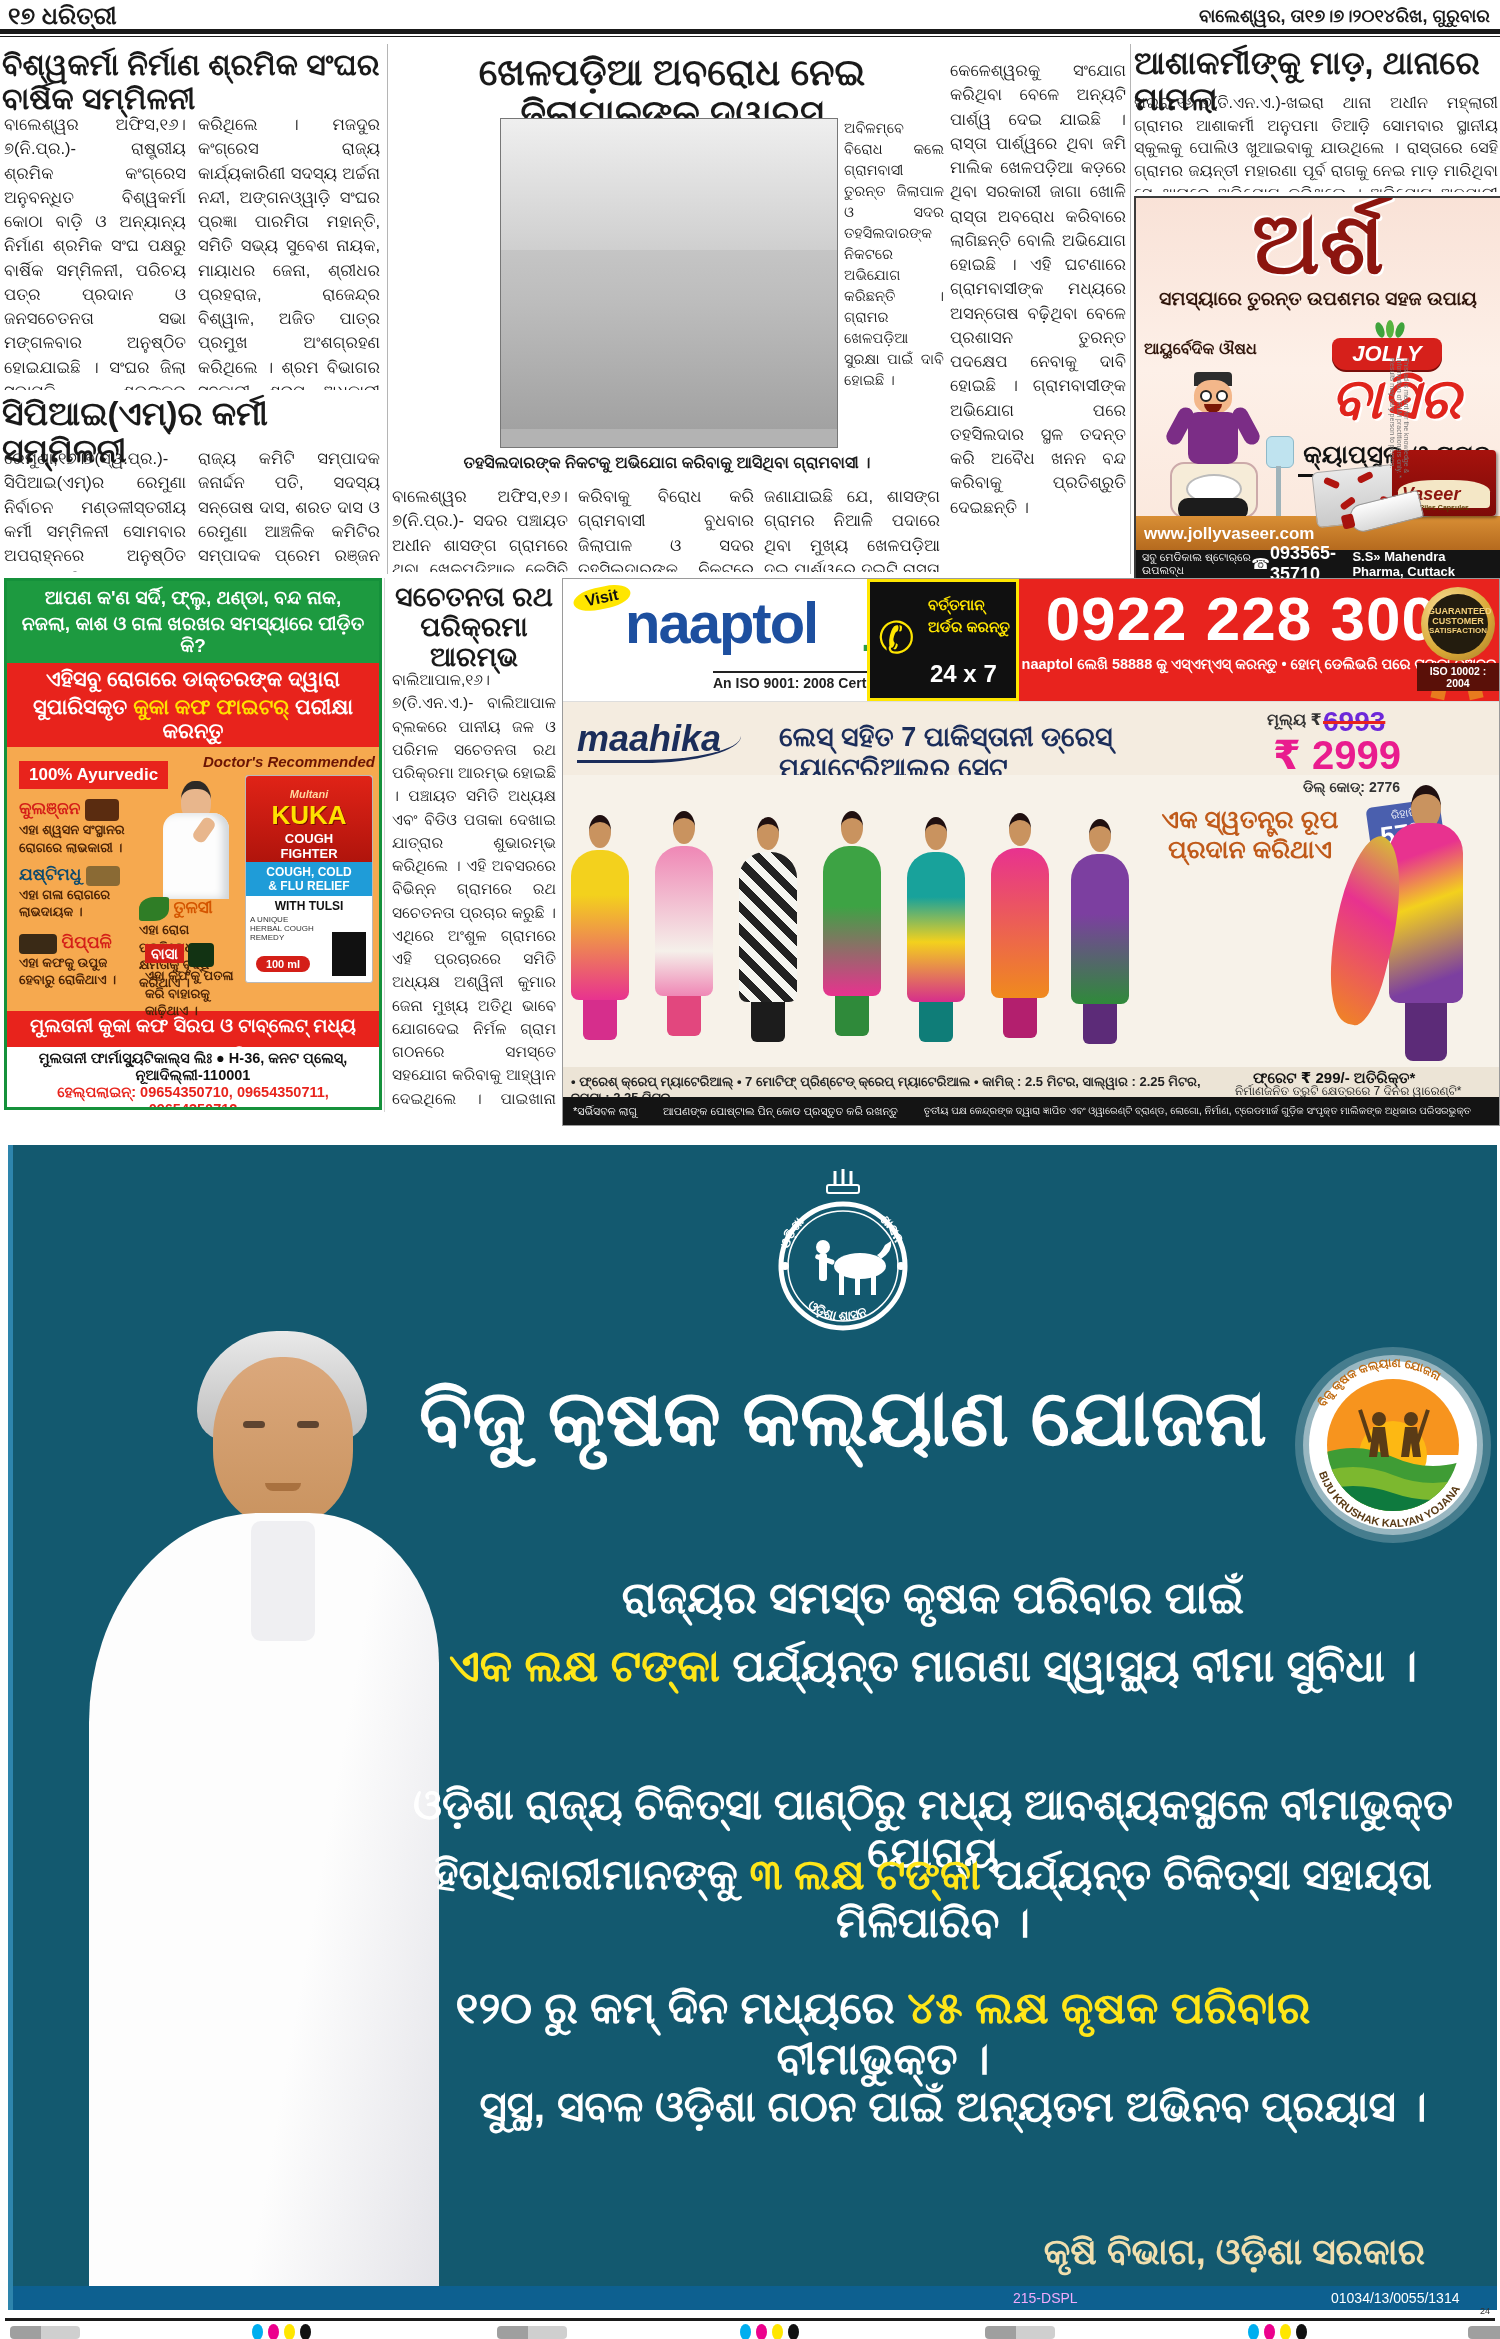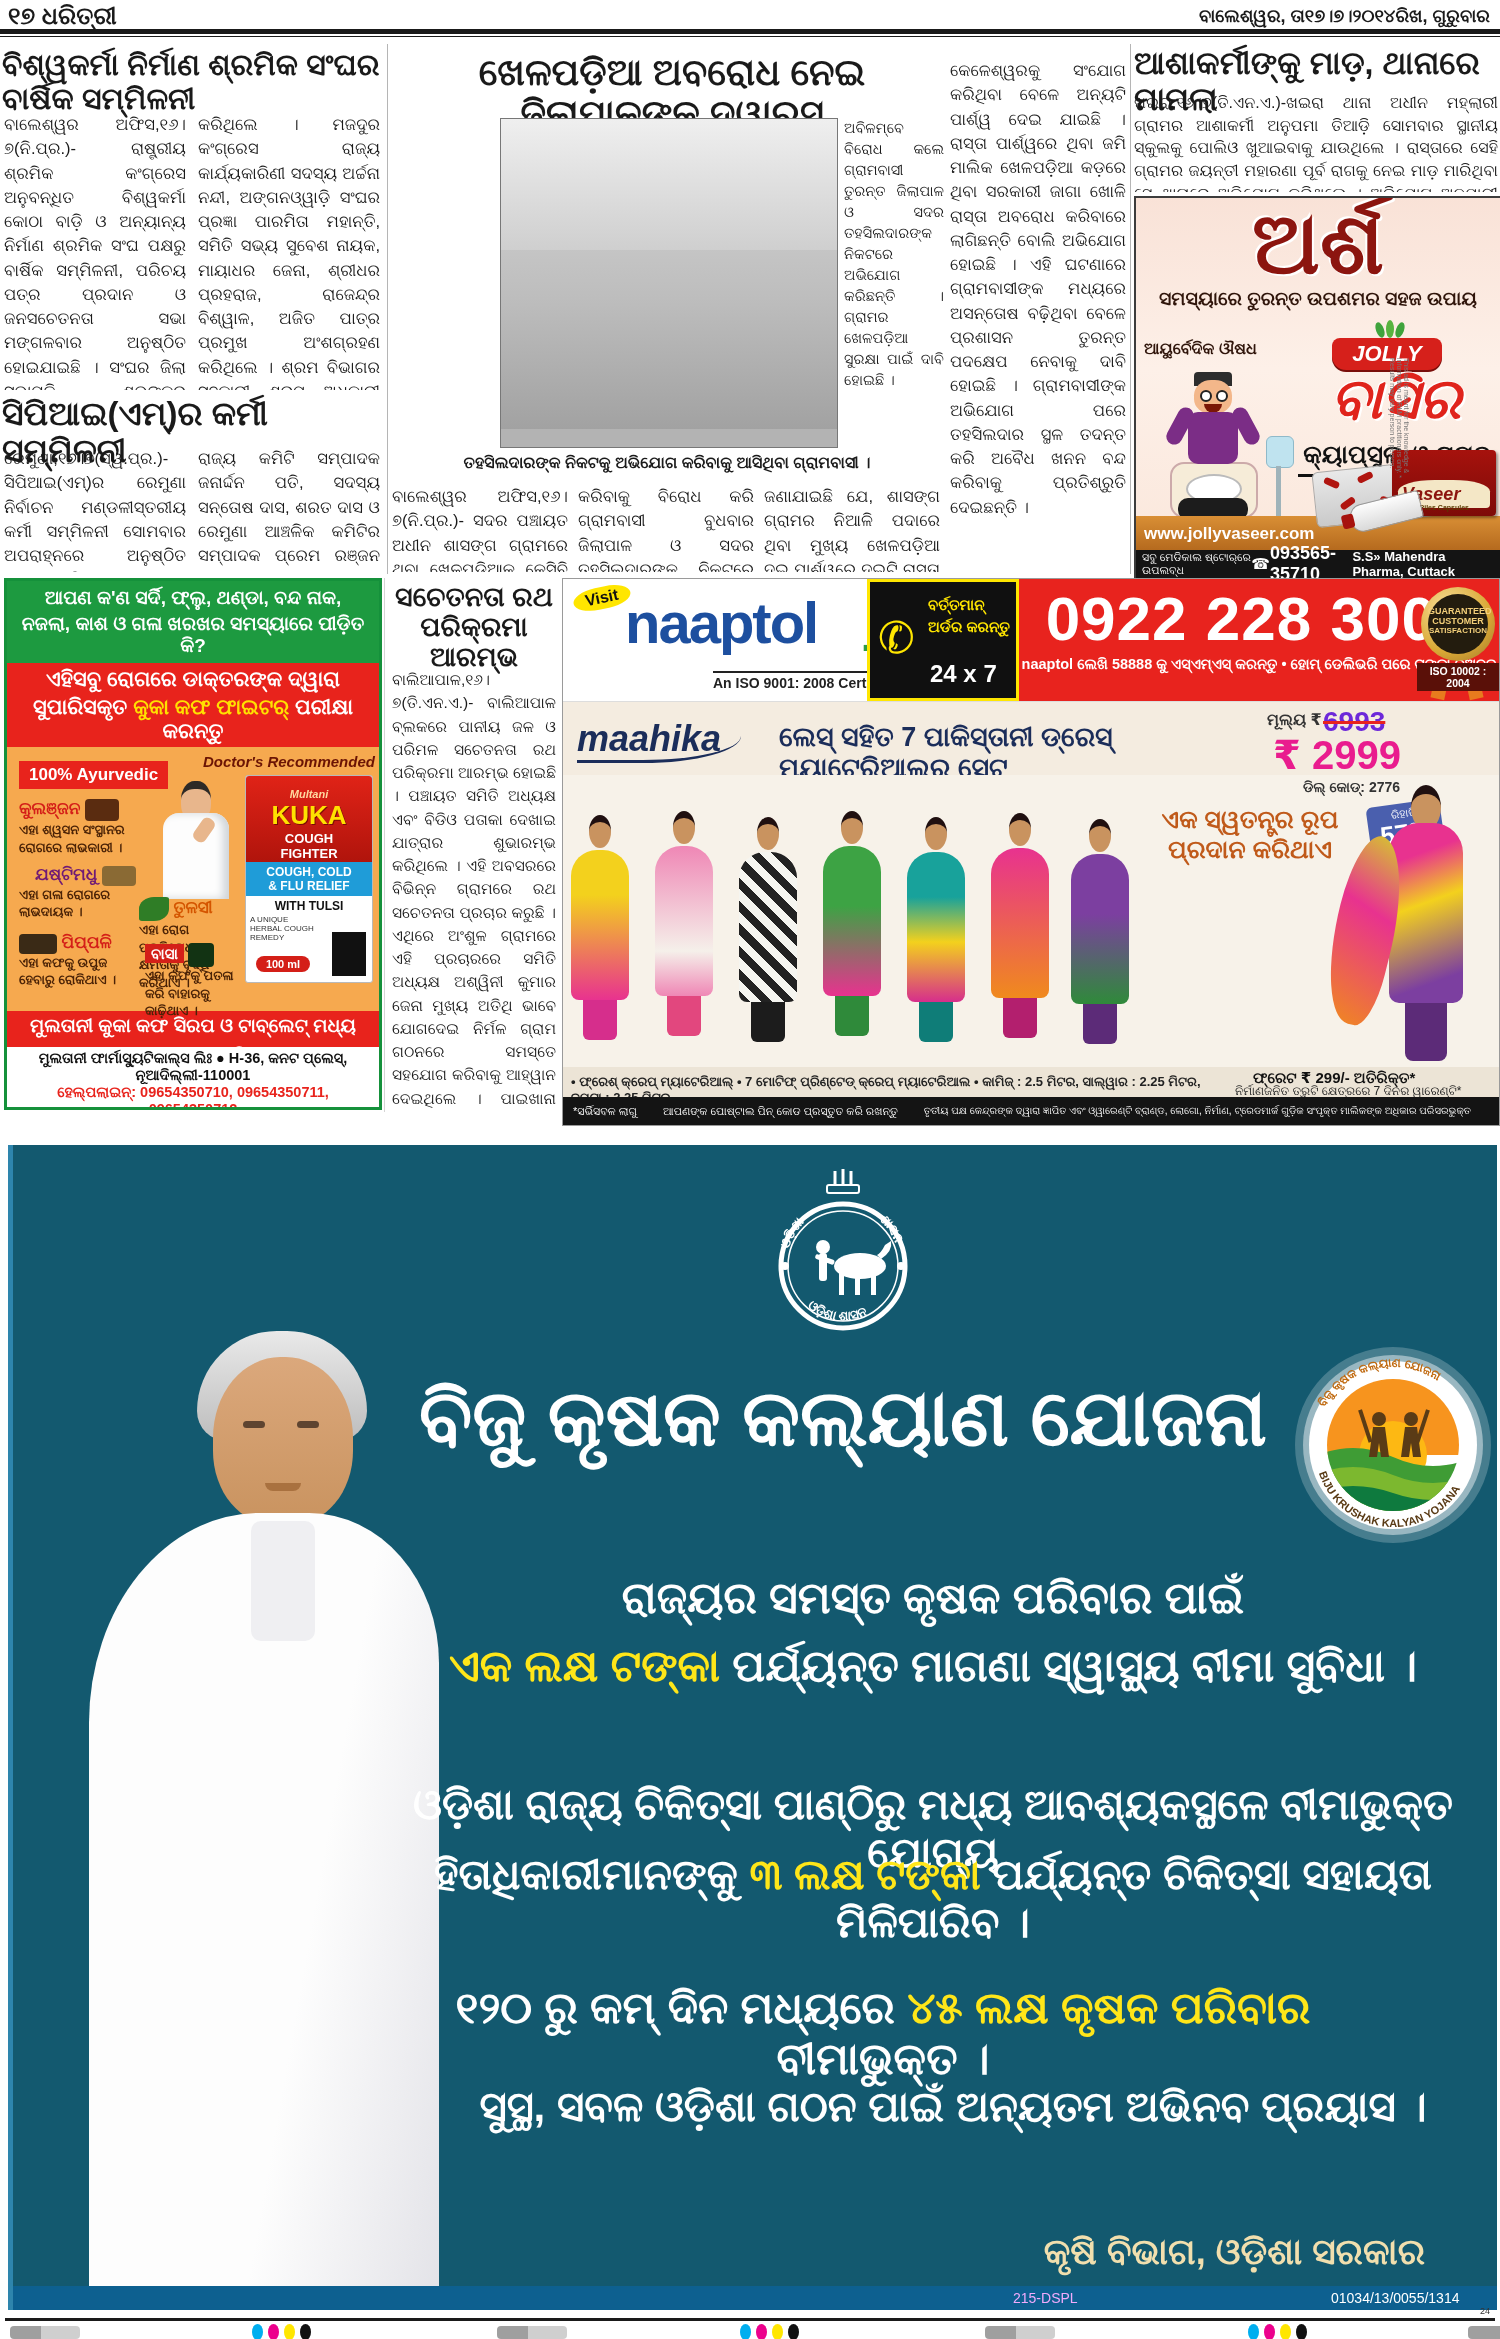--- a/index.html
+++ b/index.html
@@ -178,21 +178,21 @@
         <div class="ctr b w" style="position:absolute;left:10px;bottom:10px;width:54px;background:#d41f18;border-radius:10px;font-size:11px;padding:2px 0;">100 ml</div>
         <div style="position:absolute;right:6px;bottom:6px;width:34px;height:44px;background:#111;"></div>
       </div>
 
       <div class="abs" style="left:12px;top:52px;width:130px;">
         <span class="ing-name">କୁଲଞ୍ଜନ</span>
         <span style="display:inline-block;width:34px;height:22px;background:#5a2c10;border-radius:4px;vertical-align:middle;"></span>
         <div class="ing-desc">ଏହା ଶ୍ୱସନ ସଂସ୍ଥାନର ରୋଗରେ ଲାଭକାରୀ ।</div>
       </div>
       <div class="abs" style="left:12px;top:118px;width:130px;">
-        <span class="ing-name" style="color:#701a75;margin-left:16px;">ଯଷ୍ଟିମଧୁ</span>
+        <span class="ing-name" style="color:#0c4a6e;">ଯଷ୍ଟିମଧୁ</span>
         <span style="display:inline-block;width:34px;height:20px;background:#8a6a34;border-radius:4px;vertical-align:middle;"></span>
         <div class="ing-desc">ଏହା ଗଳା ରୋଗରେ ଲାଭଦାୟକ ।</div>
       </div>
       <div class="abs" style="left:132px;top:150px;width:104px;">
         <span style="display:inline-block;width:30px;height:24px;background:#2f7d26;border-radius:50% 10% 50% 10%;vertical-align:middle;"></span>
         <span class="ing-name" style="color:#d45500;">ତୁଳସୀ</span>
         <div class="ing-desc">ଏହା ରୋଗ ପ୍ରତିରୋଧକ କ୍ଷମତାକୁ ବୃଦ୍ଧି କରିଥାଏ ।</div>
       </div>
       <div class="abs" style="left:12px;top:186px;width:120px;">
         <span style="display:inline-block;width:38px;height:20px;background:#3a2a16;border-radius:4px;vertical-align:middle;"></span>

